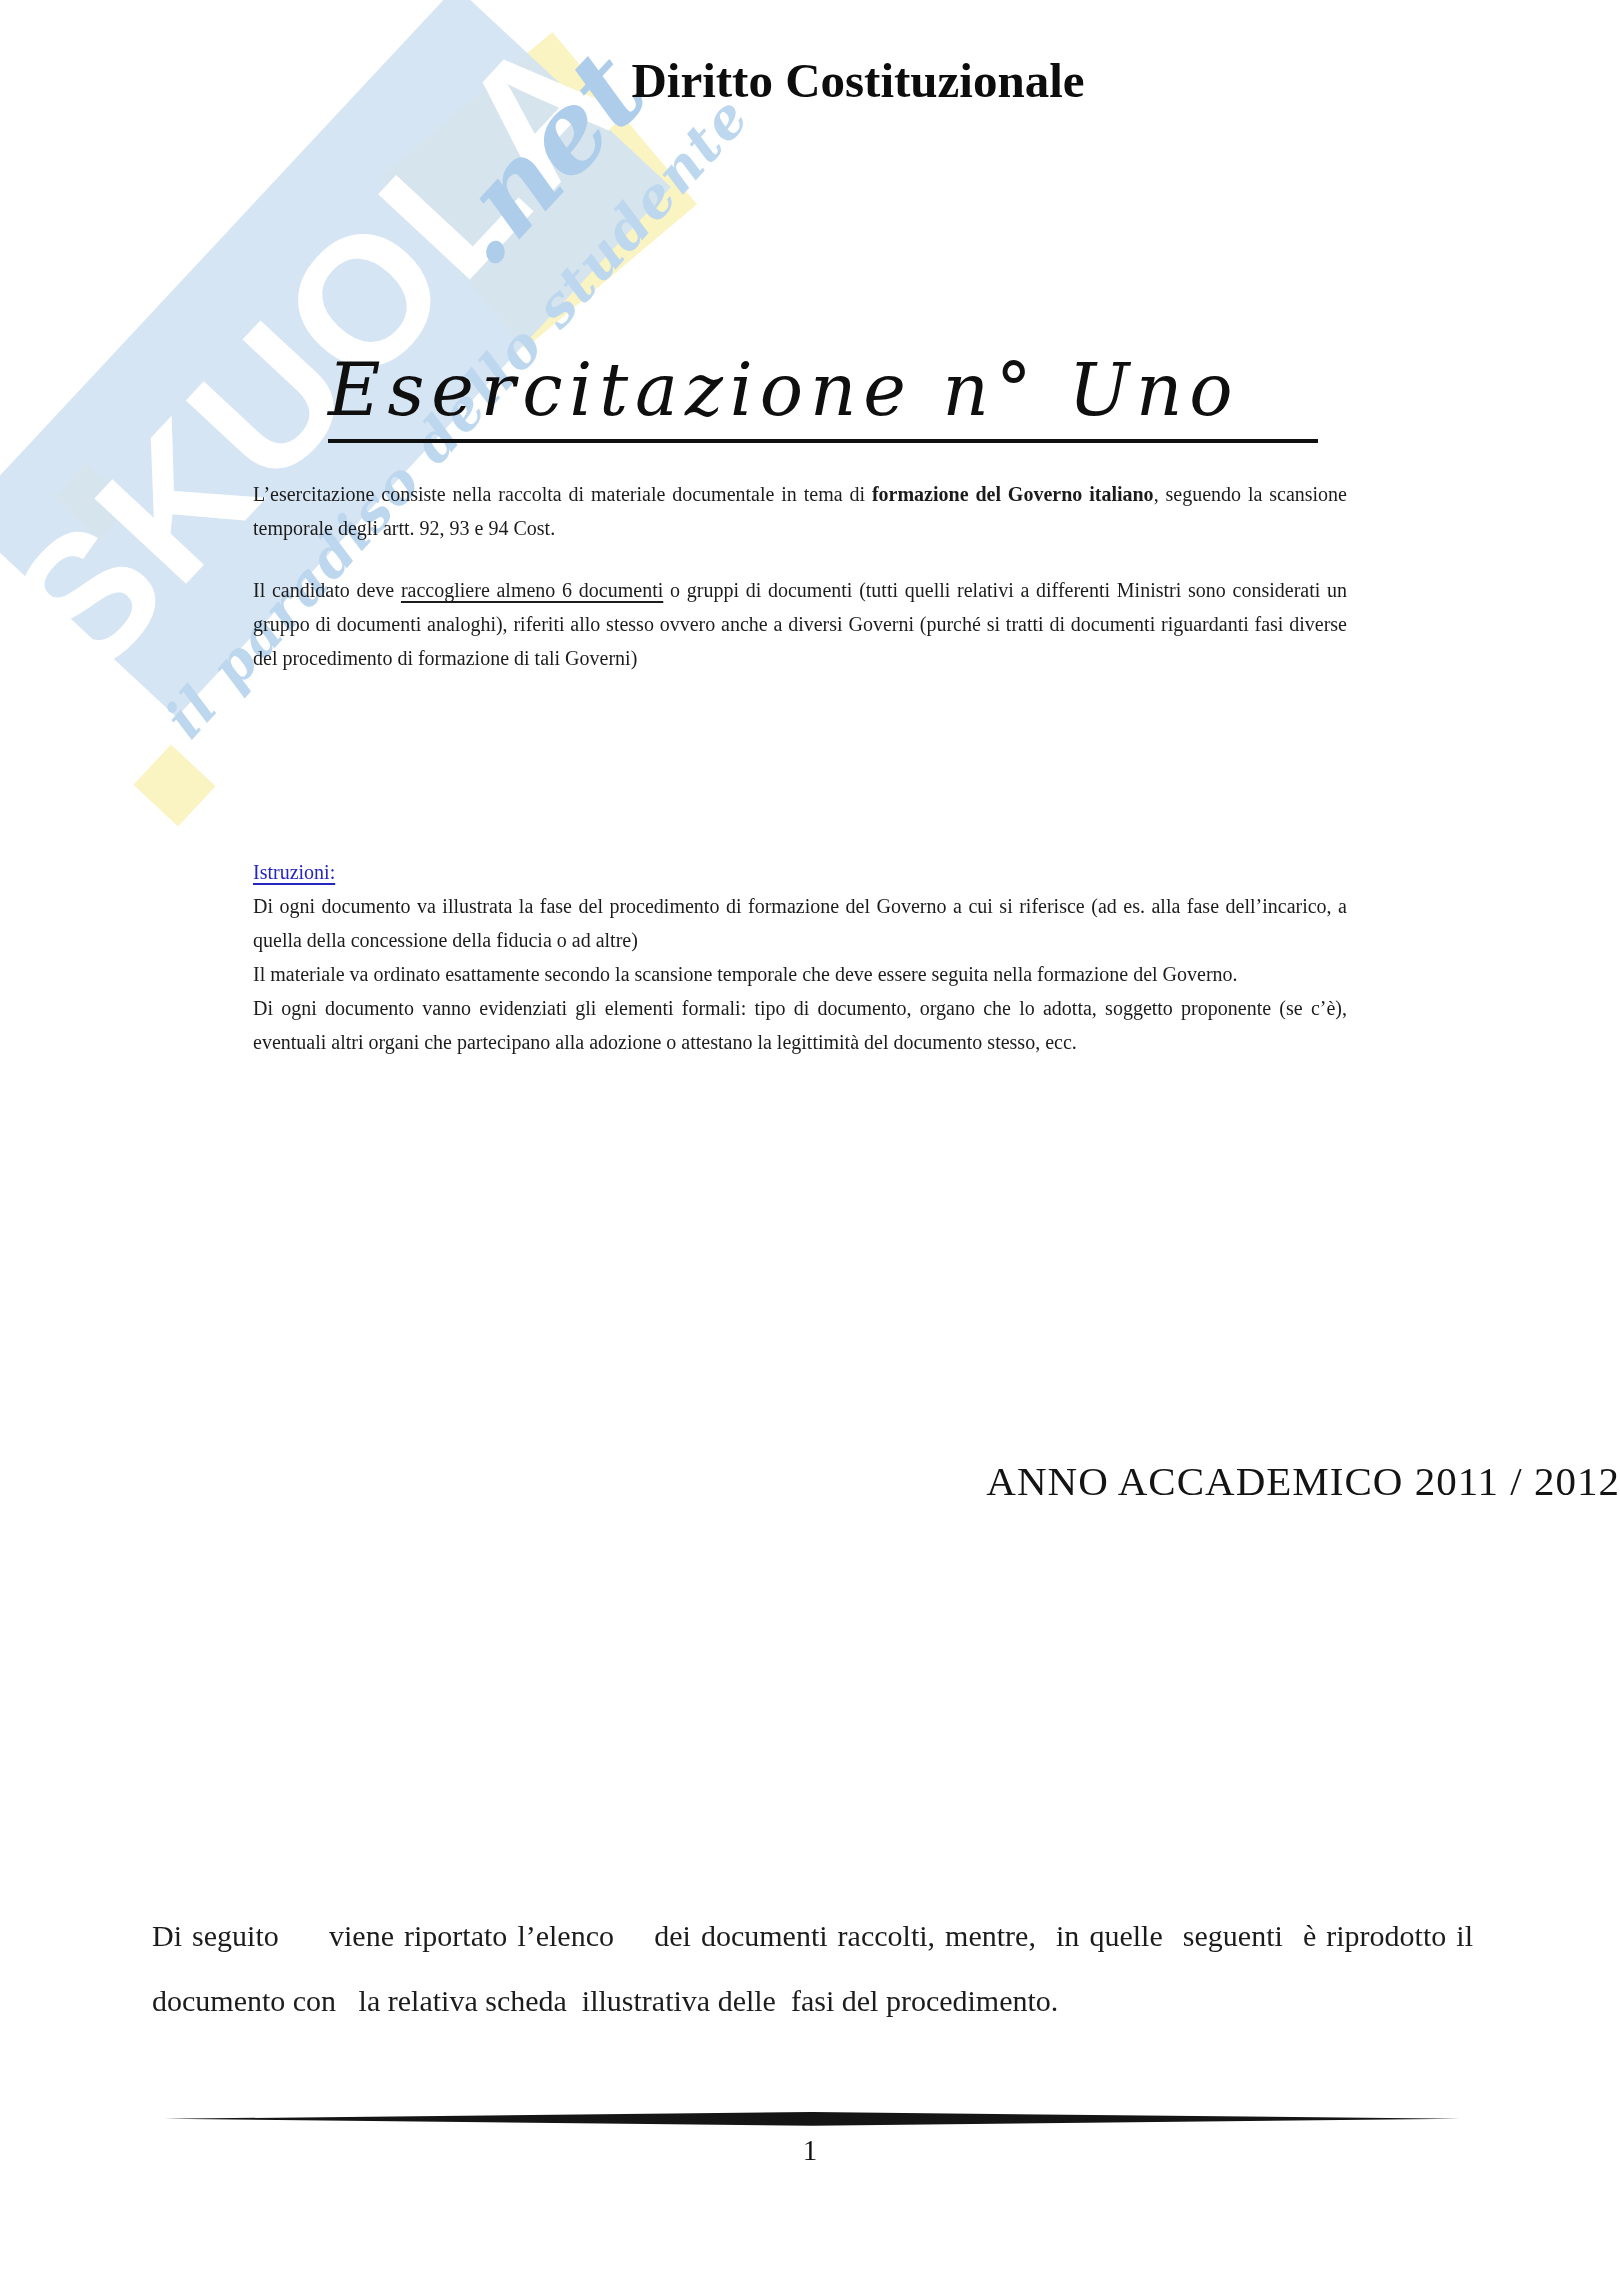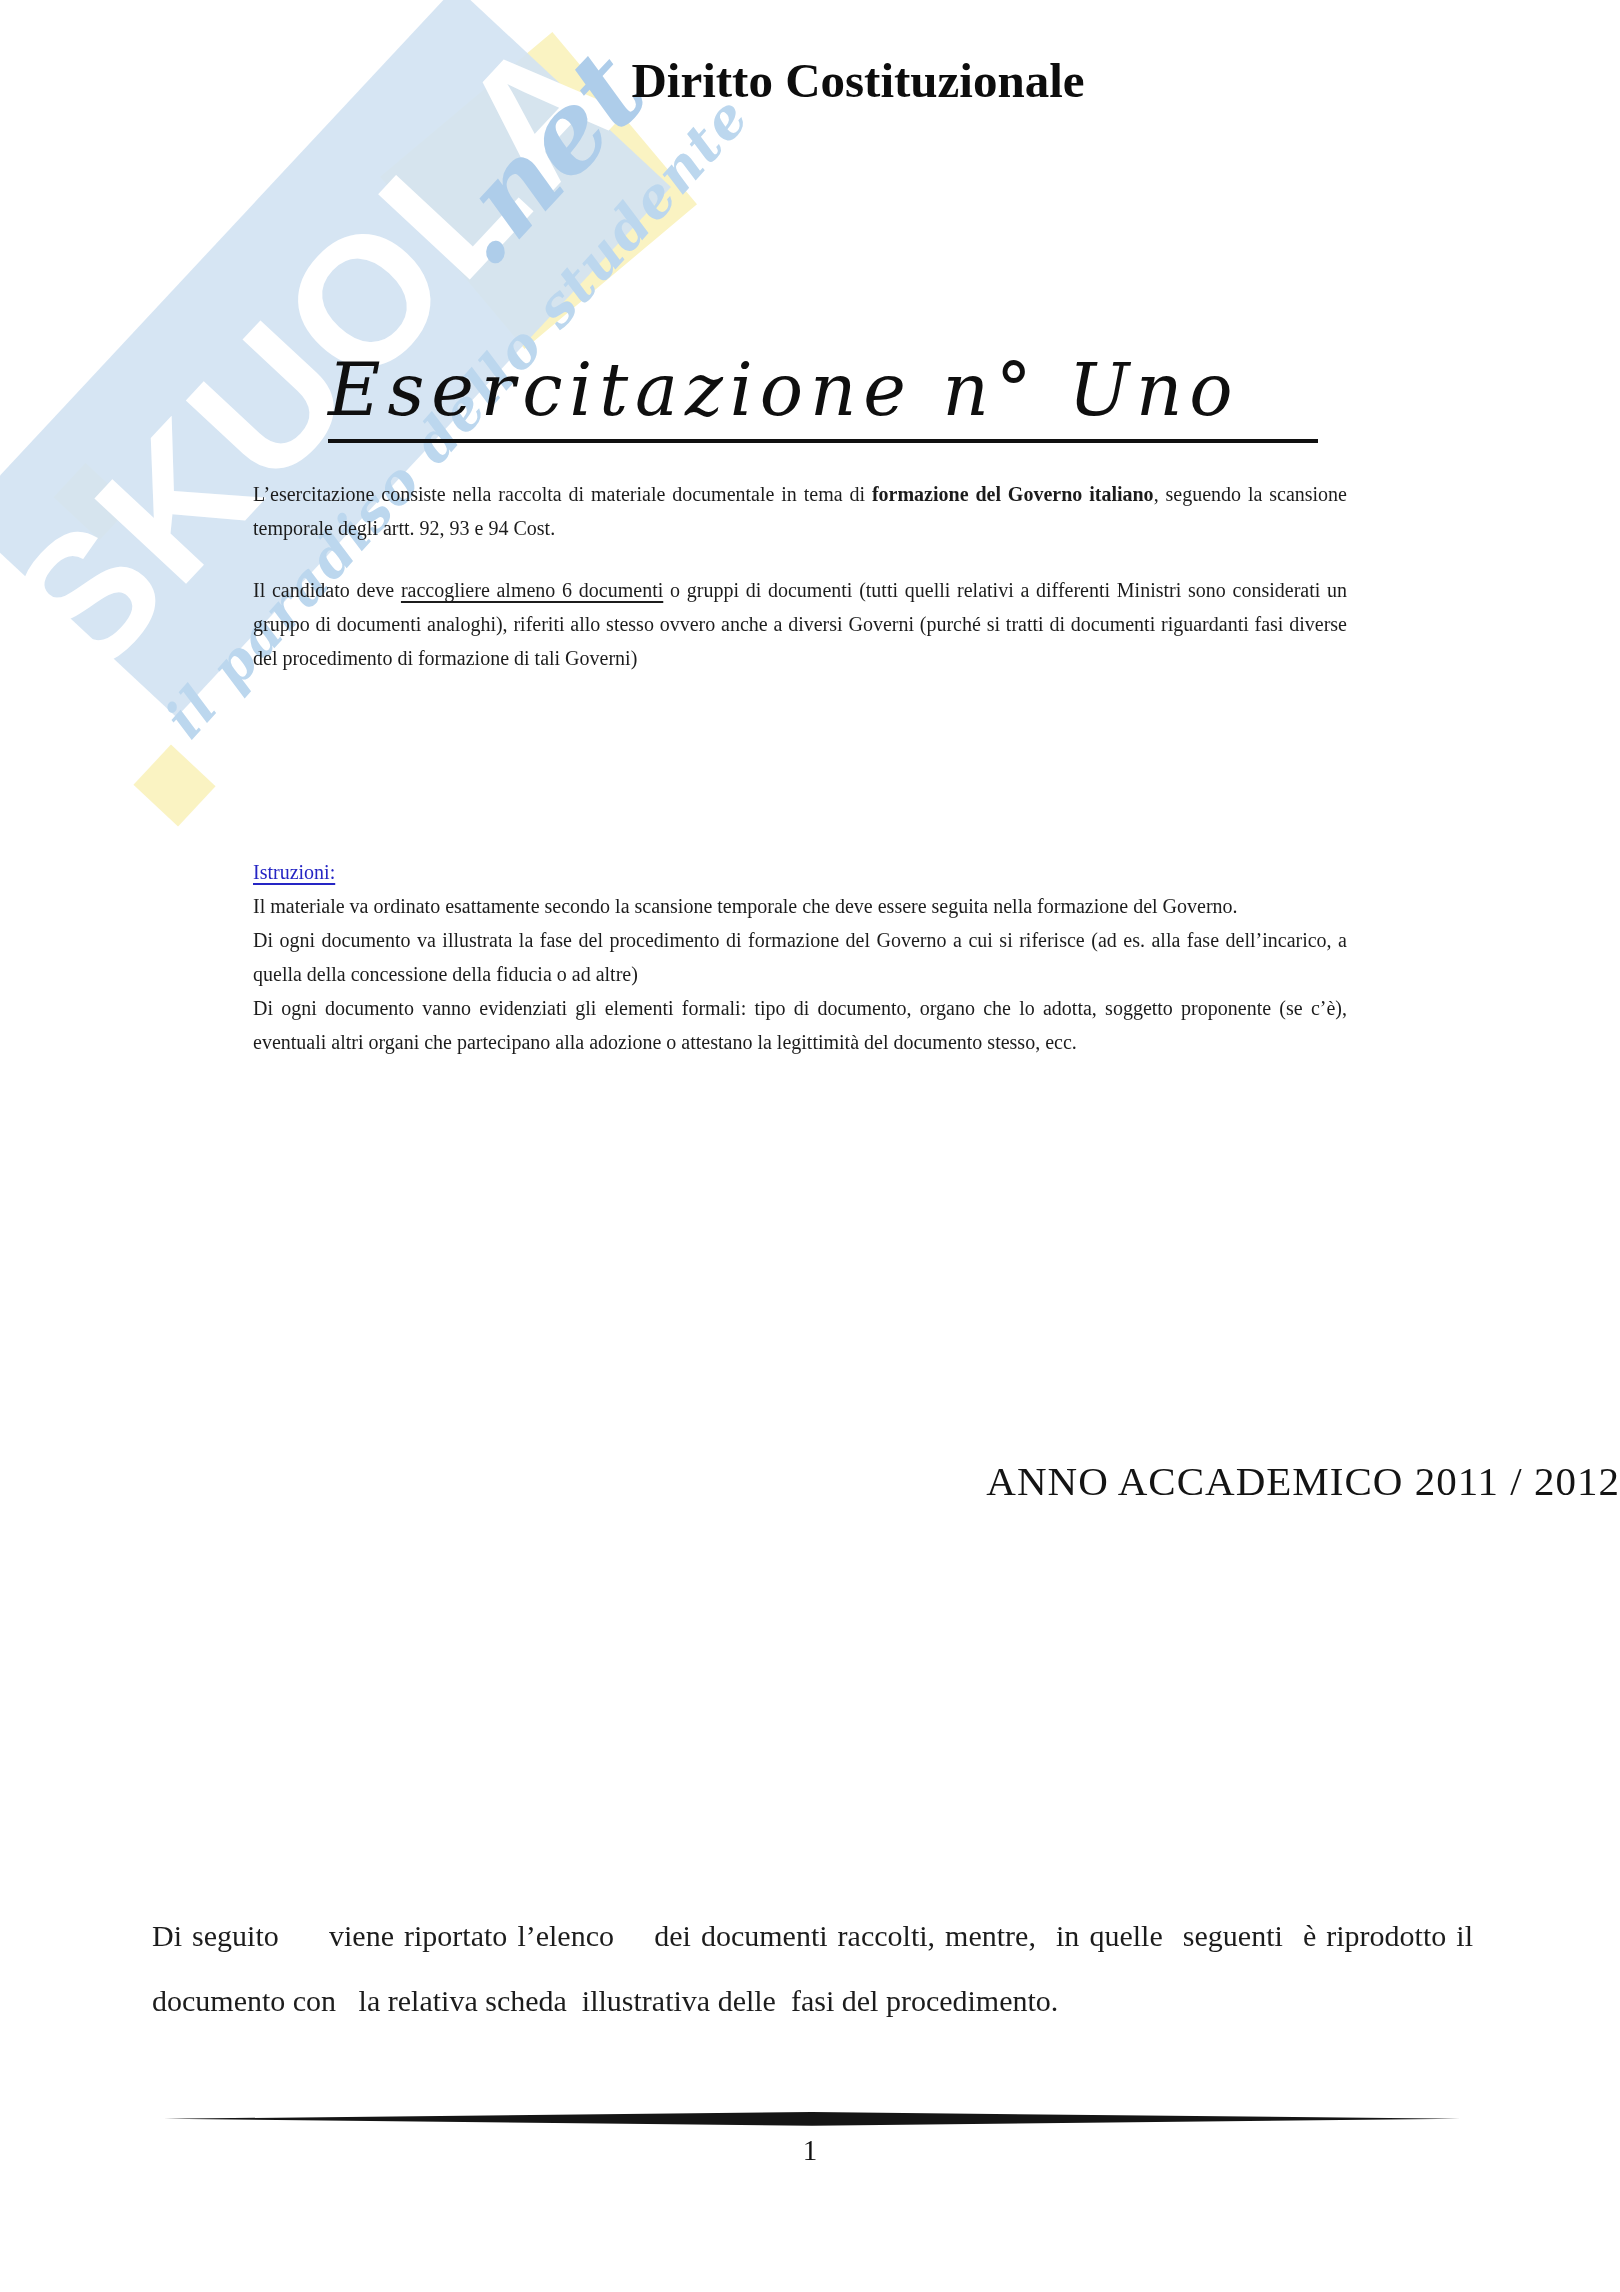--- a/index.html
+++ b/index.html
@@ -131,22 +131,22 @@
     <div class="doc-title">Diritto Costituzionale</div>
 
     <div class="script-title">Esercitazione n° Uno</div>
 
     <div class="para p1"><span>L’esercitazione consiste nella raccolta di materiale documentale in tema di </span><span class="bold">formazione del Governo italiano</span><span>, seguendo la scansione temporale degli artt. 92, 93 e 94 Cost.</span></div>
 
     <div class="para p2"><span>Il candidato deve </span><span class="uline">raccogliere almeno 6 documenti</span><span> o gruppi di documenti (tutti quelli relativi a differenti Ministri sono considerati un gruppo di documenti analoghi), riferiti allo stesso ovvero anche a diversi Governi (purché si tratti di documenti riguardanti fasi diverse del procedimento di formazione di tali Governi)</span></div>
 
     <div class="instructions">
       <div class="instructions-heading">Istruzioni:</div>
+      <div>Di ogni documento va illustrata la fase del procedimento di formazione del Governo a cui si riferisce (ad es. alla fase dell’incarico, a quella della concessione della fiducia o ad altre)</div>
       <div>Il materiale va ordinato esattamente secondo la scansione temporale che deve essere seguita nella formazione del Governo.</div>
-      <div>Di ogni documento va illustrata la fase del procedimento di formazione del Governo a cui si riferisce (ad es. alla fase dell’incarico, a quella della concessione della fiducia o ad altre)</div>
       <div>Di ogni documento vanno evidenziati gli elementi formali: tipo di documento, organo che lo adotta, soggetto proponente (se c’è), eventuali altri organi che partecipano alla adozione o attestano la legittimità del documento stesso, ecc.</div>
     </div>
 
     <div class="anno">ANNO ACCADEMICO 2011 / 2012</div>
 
     <div class="closing">
       <div class="cp2">Di seguito     viene riportato l’elenco    dei documenti raccolti, mentre,  in quelle  seguenti  è riprodotto il documento con   la relativa scheda  illustrativa delle  fasi del procedimento.</div>
     </div>
 
     <svg class="footer-rule" viewBox="0 0 1322 16" preserveAspectRatio="none">

